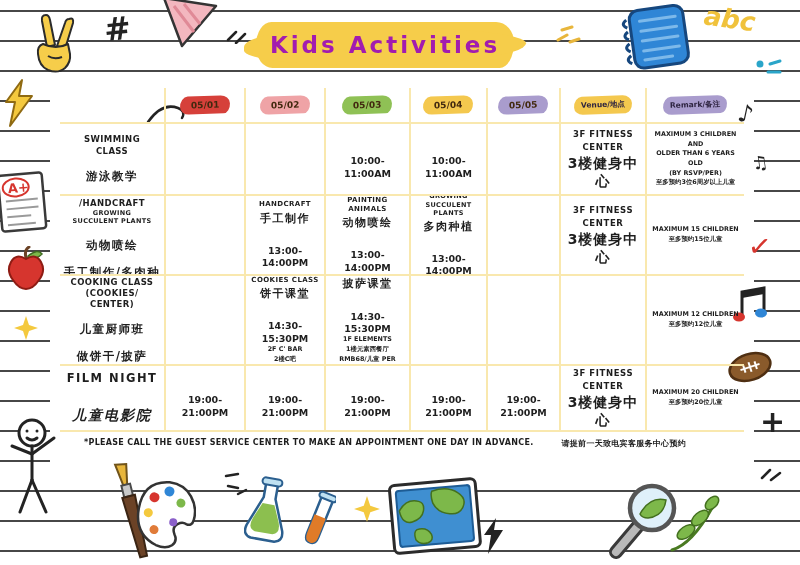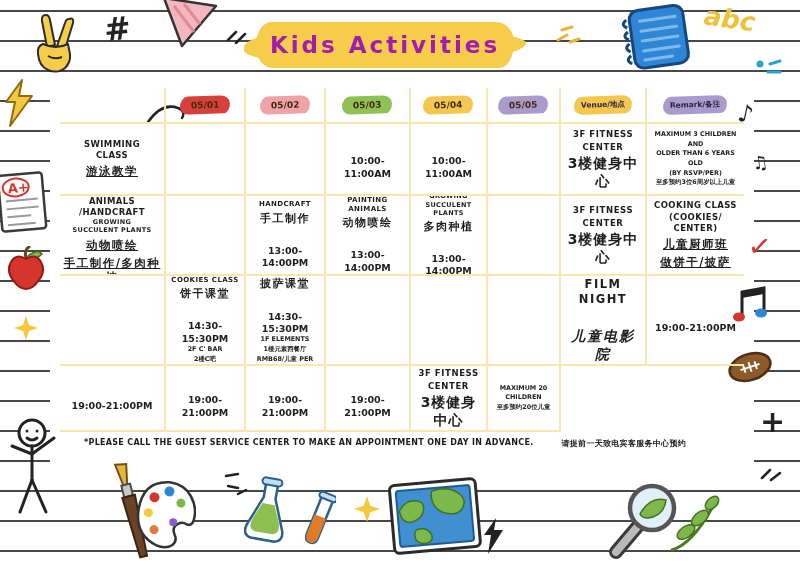--- a/index.html
+++ b/index.html
@@ -28,21 +28,21 @@
     display:flex;flex-direction:column;align-items:center;justify-content:center;
     text-align:center;color:#1e1e1e;padding:2px 3px;overflow:hidden;}
   .grid > .cell:nth-child(8n){border-right:none;}
   .pill{display:inline-block;padding:4px 11px;font-weight:bold;font-size:9px;color:#42290f;
     border-radius:12px 14px 10px 13px/16px 12px 15px 11px;transform:rotate(-2deg);white-space:nowrap;}
   .grid > .cell:nth-child(7) .pill,.grid > .cell:nth-child(8) .pill{font-size:7.5px;padding:4px 7px;color:#2e2440;}
 
   .ln{line-height:1.3;}
   .en-lg{font-size:8.5px;font-weight:bold;letter-spacing:.4px;}
   .en-sm{font-size:6.5px;font-weight:bold;letter-spacing:.3px;}
-  .cn-lg{font-size:11.5px;font-weight:bold;letter-spacing:1.5px;margin-top:3px;text-decoration:underline;}
+  .cn-lg{font-size:11.5px;font-weight:bold;letter-spacing:1.5px;margin-top:12px;}
   .en{font-size:7px;font-weight:bold;letter-spacing:.4px;}
   .cn{font-size:11px;font-weight:bold;letter-spacing:1.5px;margin:2px 0;}
   .cn-md{font-size:14px;font-weight:bold;letter-spacing:1px;}
   .en-md{font-size:8.5px;font-weight:bold;letter-spacing:.6px;line-height:1.5;text-align:right;}
   .en-xl{font-size:11.5px;font-weight:bold;letter-spacing:1.5px;}
   .cn-xl{font-size:14px;font-weight:bold;letter-spacing:2px;margin-top:20px;font-style:italic;}
   .time{font-size:9.5px;font-weight:bold;margin-top:17px;}
   .tiny{font-size:6.4px;font-weight:bold;line-height:1.5;}
 
   .footnote{position:absolute;left:84px;top:438px;width:660px;display:flex;gap:28px;
@@ -311,20 +311,24 @@
         <div class="ln cn">多肉种植</div>
         <div class="ln time">13:00-14:00PM</div>
       </div>
       <div class="cell"></div>
       <div class="cell">
         <div class="ln en-md">3F FITNESS</div>
         <div class="ln en-md">CENTER</div>
         <div class="ln cn-md">3楼健身中心</div>
       </div>
       <div class="cell">
+        <div class="ln tiny">MAXIMUM 15 CHILDREN</div>
+        <div class="ln tiny">至多预约15位儿童</div>
+      </div>
+      <div class="cell">
         <div class="ln en-lg">COOKING CLASS</div>
         <div class="ln en-lg">(COOKIES/ CENTER)</div>
         <div class="ln cn-lg">儿童厨师班</div>
         <div class="ln cn-lg">做饼干/披萨</div>
       </div>
       <div class="cell"></div>
       <div class="cell">
         <div class="ln en">COOKIES CLASS</div>
         <div class="ln cn">饼干课堂</div>
         <div class="ln time">14:30-15:30PM</div>
@@ -336,20 +340,24 @@
         <div class="ln cn">披萨课堂</div>
         <div class="ln time">14:30-15:30PM</div>
         <div class="ln tiny">1F ELEMENTS</div>
         <div class="ln tiny">1楼元素西餐厅</div>
         <div class="ln tiny">RMB68/儿童 PER CHILD</div>
       </div>
       <div class="cell"></div>
       <div class="cell"></div>
       <div class="cell"></div>
       <div class="cell">
+        <div class="ln tiny">MAXIMUM 12 CHILDREN</div>
+        <div class="ln tiny">至多预约12位儿童</div>
+      </div>
+      <div class="cell">
         <div class="ln en-xl">FILM NIGHT</div>
         <div class="ln cn-xl">儿童电影院</div>
       </div>
       <div class="cell">
         <div class="ln time">19:00-21:00PM</div>
       </div>
       <div class="cell">
         <div class="ln time">19:00-21:00PM</div>
       </div>
       <div class="cell">

